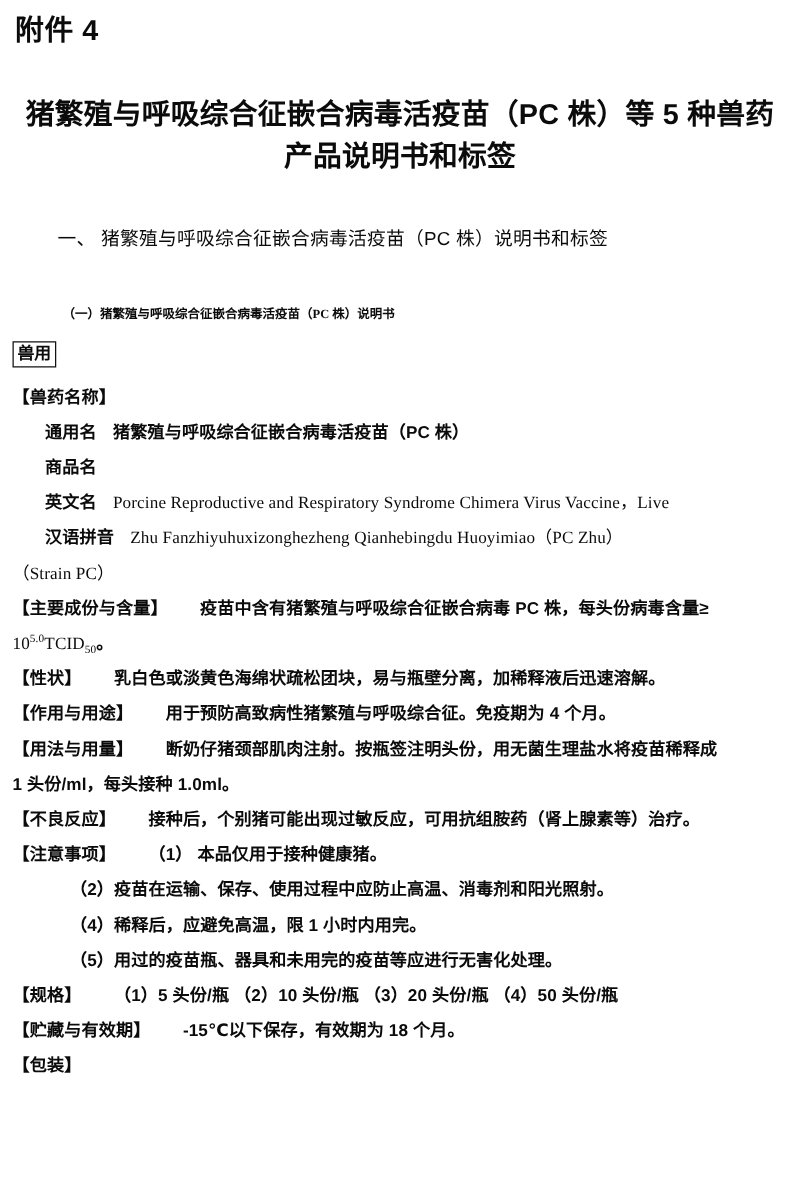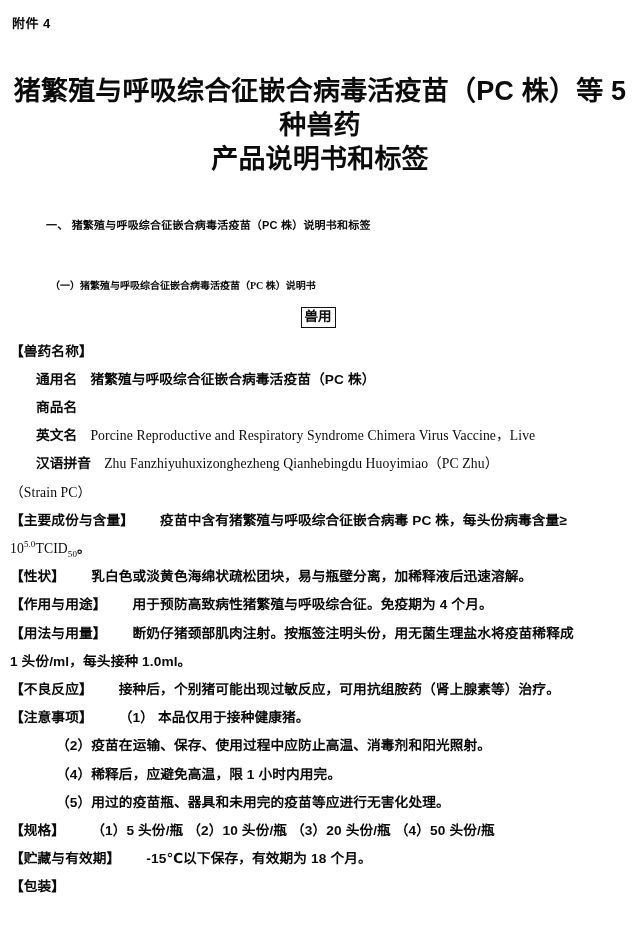--- a/index.html
+++ b/index.html
@@ -21,61 +21,61 @@
   .page {
     position: absolute;
     inset: 0;
     padding: 8px 10px 0 10px;
     box-sizing: border-box;
   }
 
   .attach-no {
     font-family: "Liberation Sans", "DejaVu Sans", sans-serif;
     font-weight: bold;
-    font-size: 13px;
+    font-size: 23px;
     line-height: 24px;
     letter-spacing: 0.5px;
     margin: 4px 0 0 2px;
   }
 
   .doc-title {
     font-family: "Liberation Sans", "DejaVu Sans", sans-serif;
     font-weight: bold;
-    font-size: 27px;
+    font-size: 23px;
     line-height: 34px;
     text-align: center;
     letter-spacing: 0.2px;
     margin: 38px 0 0 0;
     padding: 0 2px;
   }
 
   .sec-title {
     font-family: "Liberation Sans", "DejaVu Sans", sans-serif;
-    font-weight: bold;
-    font-size: 11px;
+    font-weight: normal;
+    font-size: 15px;
     line-height: 31px;
     letter-spacing: 0.2px;
     margin: 34px 0 0 0;
     text-indent: 36px;
     padding: 0 2px 0 0;
   }
 
   .sub-title {
     font-family: "Liberation Serif", "DejaVu Serif", serif;
     font-weight: bold;
     font-size: 10px;
     line-height: 26px;
     margin: 32px 0 0 0;
     text-indent: 40px;
   }
 
   .vet-row {
     margin: 8px 4px 0 0;
     display: flex;
-    justify-content: center;
+    justify-content: flex-start;
   }
   .vet-box {
     border: 1.6px solid #111;
     font-family: "Liberation Sans", "DejaVu Sans", sans-serif;
     font-weight: bold;
     font-size: 13.5px;
     line-height: 1;
     padding: 2px 3px 3px 3px;
     letter-spacing: 0;
   }

